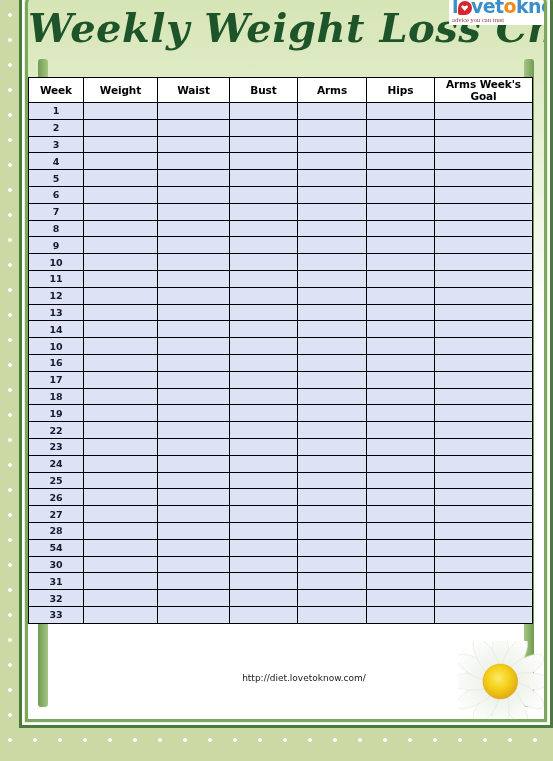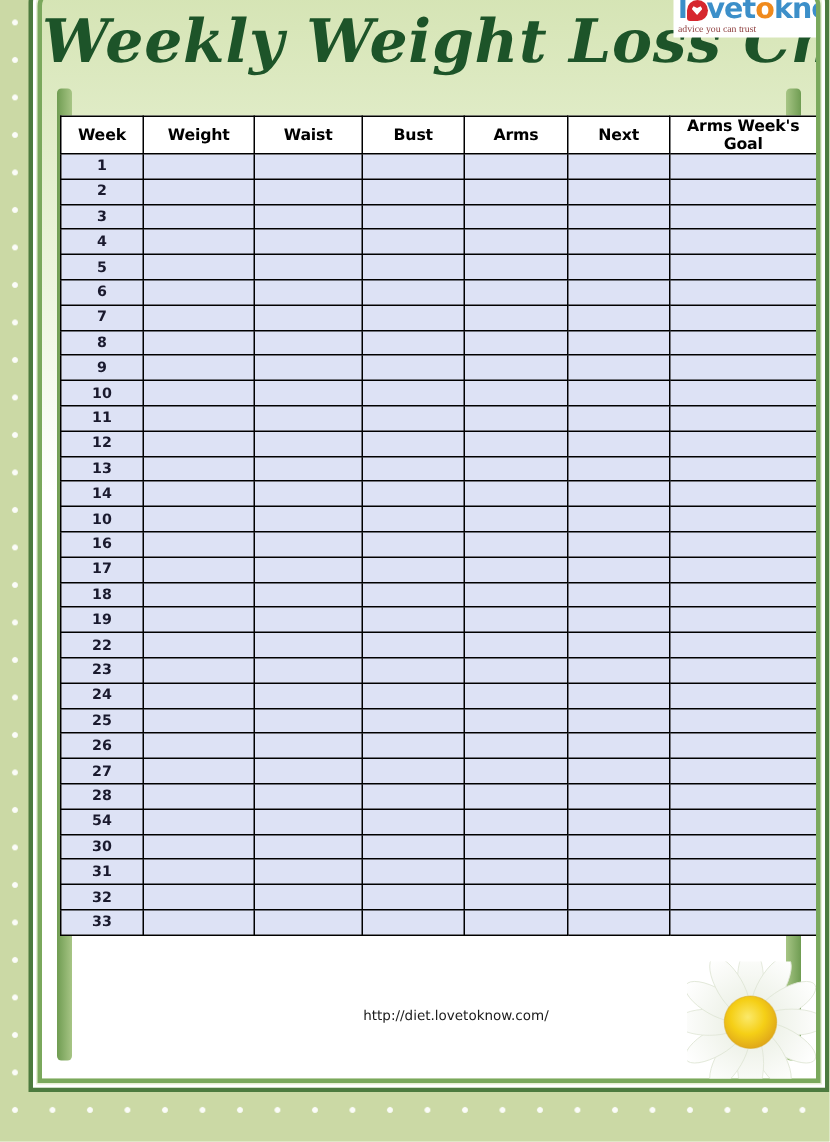--- a/index.html
+++ b/index.html
@@ -153,21 +153,21 @@
     padding-right: 1px;
     white-space: nowrap;
   }
 
   
   #table-wrap {
     position: absolute;
     left: 0px;
     top: 82px;
     width: 400px;
-    margin-left: 12px;
+    margin-left: 0;
   }
   table#chart {
     border-collapse: collapse;
     width: 504px;
     table-layout: fixed;
     background: #ffffff;
   }
   table#chart th, table#chart td {
     border: 1px solid #000000;
     height: 15.8px;
@@ -257,21 +257,21 @@
               <col class="c-hi">
               <col class="c-go">
           </colgroup>
           <thead>
             <tr id="hdr-row">
                 <th>Week</th>
                 <th>Weight</th>
                 <th>Waist</th>
                 <th>Bust</th>
                 <th>Arms</th>
-                <th>Next</th>
+                <th>Hips</th>
                 <th>Arms Week's Goal</th>
               </tr>
           </thead>
           <tbody id="tbody">
               <tr>
                 <td class="wk">1</td>
                 <td></td>
                 <td></td>
                 <td></td>
                 <td></td>

